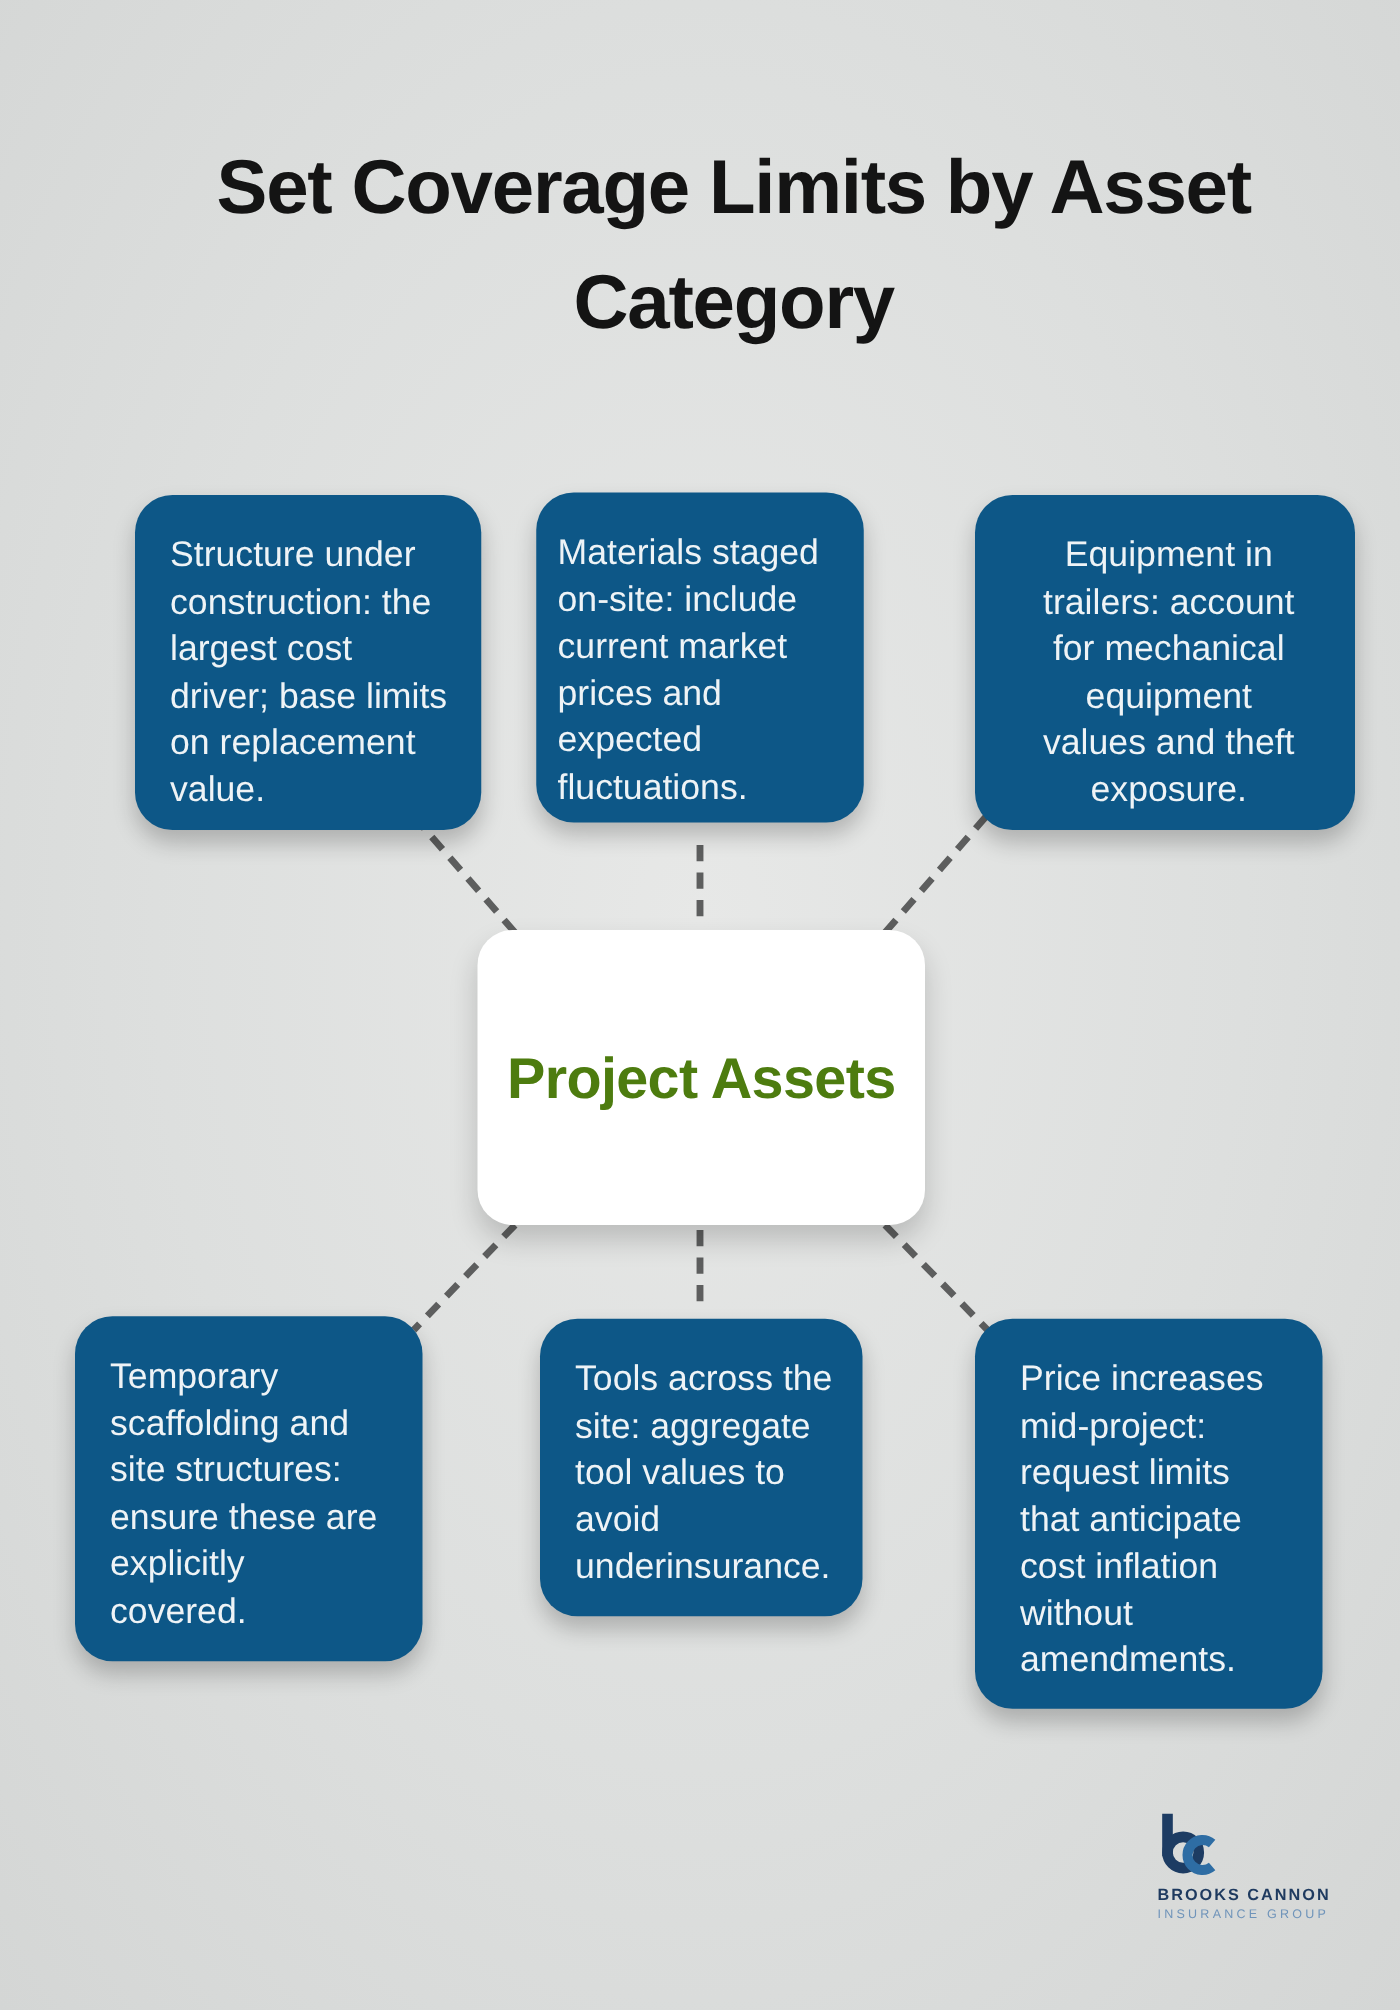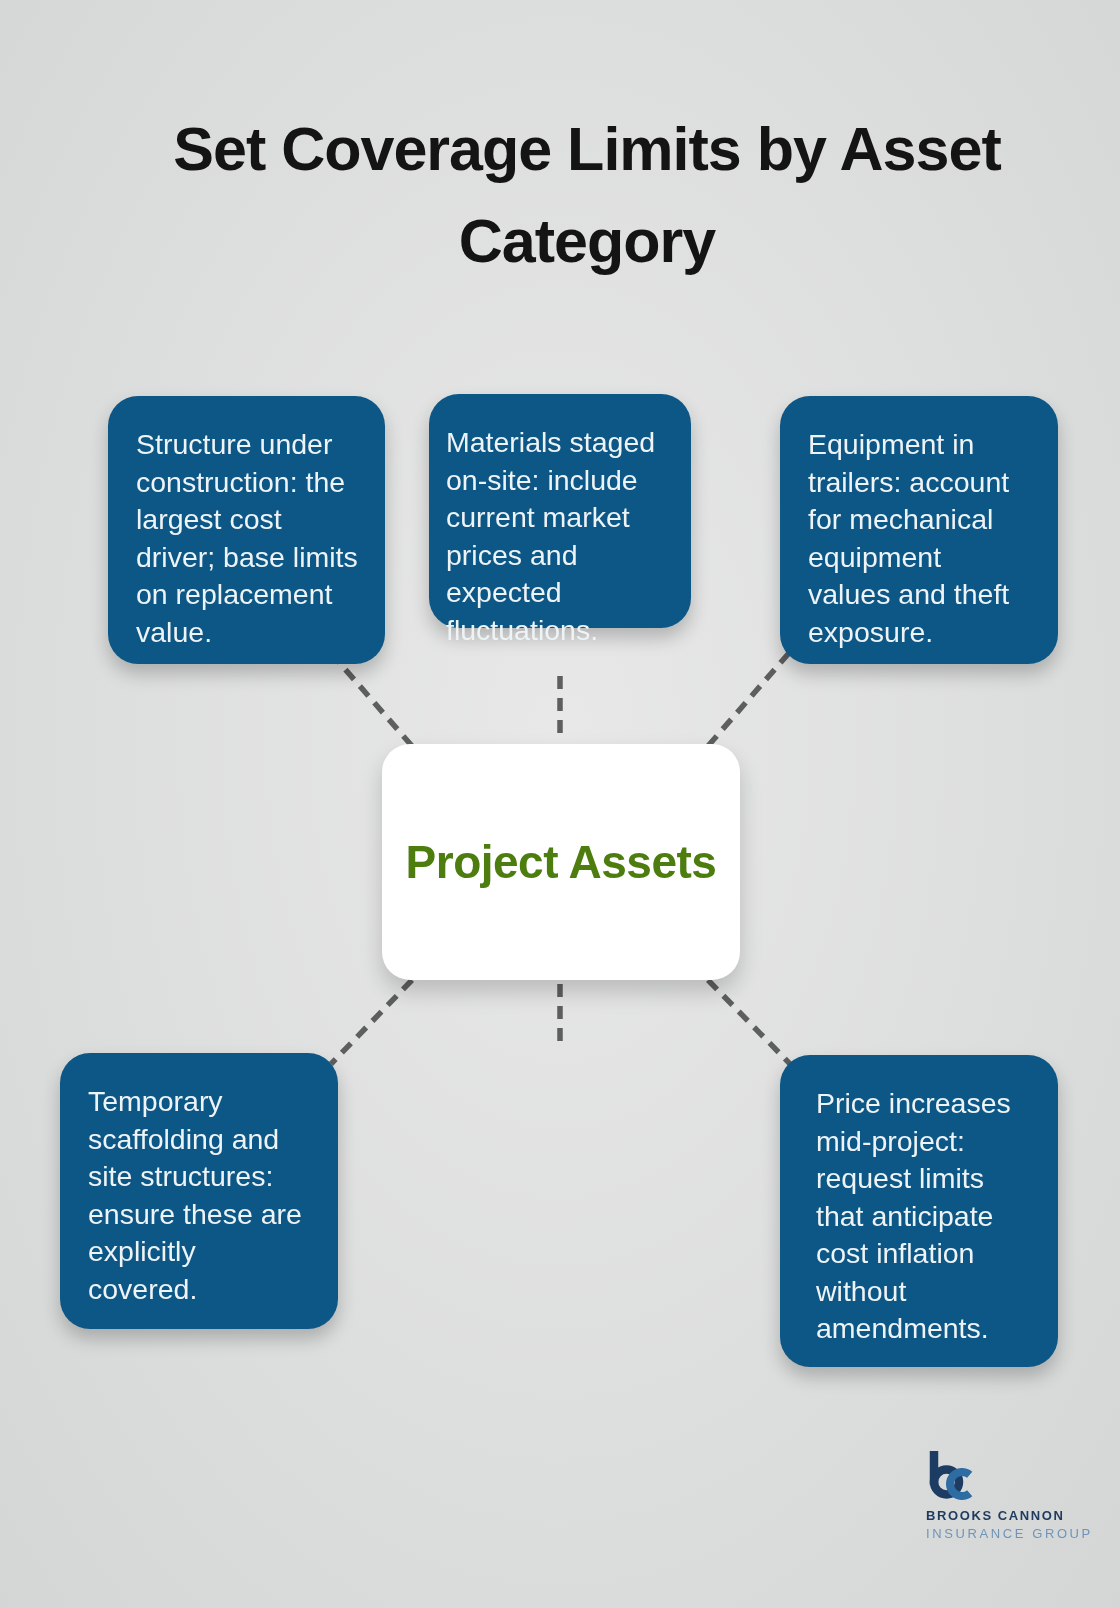--- a/index.html
+++ b/index.html
@@ -50,21 +50,21 @@
     position:absolute;left:926px;top:1448px;width:144px;
     display:flex;flex-direction:column;align-items:flex-start;
   }
   .logo .name{
     margin-top:6px;
     font-size:13px;font-weight:700;color:#1e3a5f;letter-spacing:1.6px;
     white-space:nowrap;
   }
   .logo .tagline{
     margin-top:3px;
-    font-size:13px;color:#6f94ba;letter-spacing:2.6px;
+    font-size:10px;color:#6f94ba;letter-spacing:2.6px;
     white-space:nowrap;
   }
 </style>
 </head>
 <body>
 
 <div class="canvas">
 
   <div class="title">Set Coverage Limits by Asset
 Category</div>
@@ -82,30 +82,30 @@
 
   <div class="node" style="left:63px;top:396px;width:277px;height:268px;margin-left:45px;">
     <span class="txt">Structure under
 construction: the
 largest cost
 driver; base limits
 on replacement
 value.</span>
   </div>
 
-  <div class="node" style="left:429px;top:394px;width:262px;height:234px;padding-left:17px;">
+  <div class="node" style="left:429px;top:394px;width:262px;height:264px;padding-left:17px;">
     <span class="txt">Materials staged
 on-site: include
 current market
 prices and
 expected
 fluctuations.</span>
   </div>
 
-  <div class="node" style="left:780px;top:396px;width:278px;height:268px;">
+  <div class="node" style="left:780px;top:396px;width:304px;height:268px;text-align:center;">
     <span class="txt">Equipment in
 trailers: account
 for mechanical
 equipment
 values and theft
 exposure.</span>
   </div>
 
   <div class="center-node">
     <span class="lbl">Project Assets</span>
@@ -113,20 +113,27 @@
 
   <div class="node" style="left:60px;top:1053px;width:278px;height:276px;">
     <span class="txt">Temporary
 scaffolding and
 site structures:
 ensure these are
 explicitly
 covered.</span>
   </div>
 
+  <div class="node" style="left:432px;top:1055px;width:258px;height:238px;">
+    <span class="txt">Tools across the
+site: aggregate
+tool values to
+avoid
+underinsurance.</span>
+  </div>
 
   <div class="node" style="left:780px;top:1055px;width:278px;height:312px;padding-left:36px;">
     <span class="txt">Price increases
 mid-project:
 request limits
 that anticipate
 cost inflation
 without
 amendments.</span>
   </div>

